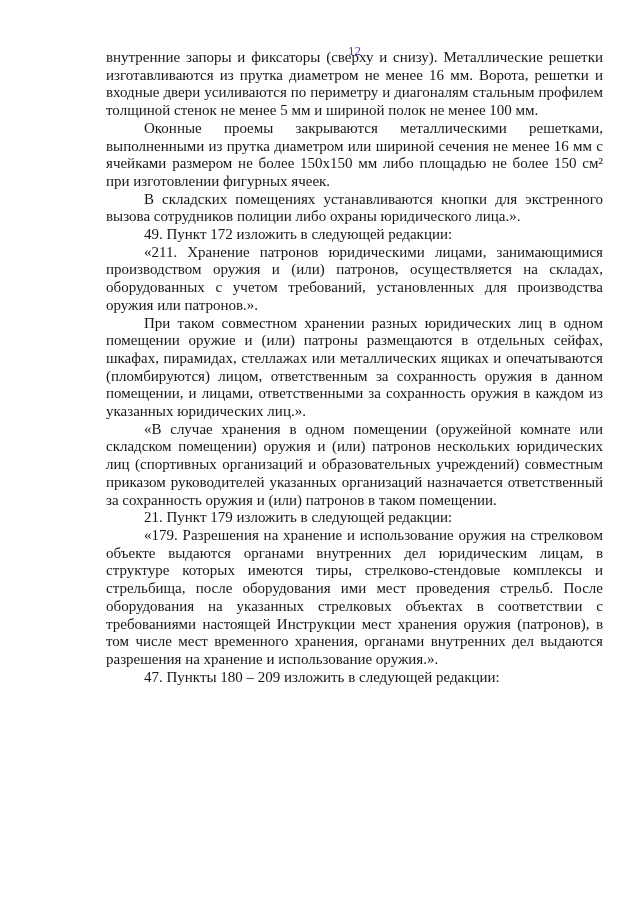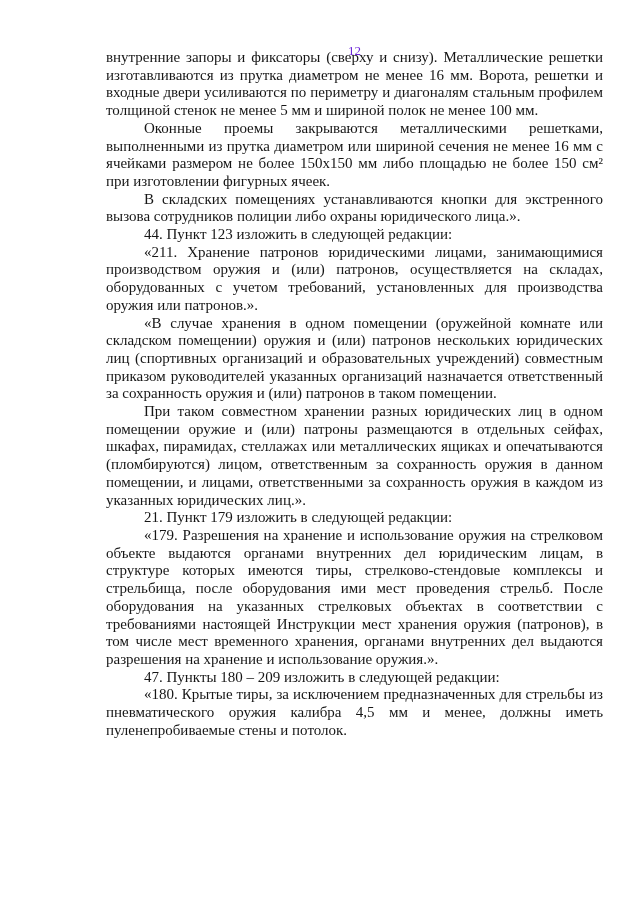--- a/index.html
+++ b/index.html
@@ -47,22 +47,21 @@
 </style>
 </head>
 <body>
 
 <div class="page">
   <div class="page-number">12</div>
   <div class="document-body">
       <p class="para">внутренние запоры и фиксаторы (сверху и снизу). Металлические решетки изготавливаются из прутка диаметром не менее 16 мм. Ворота, решетки и входные двери усиливаются по периметру и диагоналям стальным профилем толщиной стенок не менее 5 мм и шириной полок не менее 100 мм.</p>
       <p class="para indent">Оконные проемы закрываются металлическими решетками, выполненными из прутка диаметром или шириной сечения не менее 16 мм с ячейками размером не более 150x150 мм либо площадью не более 150 см² при изготовлении фигурных ячеек.</p>
       <p class="para indent">В складских помещениях устанавливаются кнопки для экстренного вызова сотрудников полиции либо охраны юридического лица.».</p>
-      <p class="para indent">44. Пункт 123 изложить в следующей редакции:</p>
+      <p class="para indent">49. Пункт 172 изложить в следующей редакции:</p>
       <p class="para indent">«211. Хранение патронов юридическими лицами, занимающимися производством оружия и (или) патронов, осуществляется на складах, оборудованных с учетом требований, установленных для производства оружия или патронов.».</p>
+      <p class="para indent">При таком совместном хранении разных юридических лиц в одном помещении оружие и (или) патроны размещаются в отдельных сейфах, шкафах, пирамидах, стеллажах или металлических ящиках и опечатываются (пломбируются) лицом, ответственным за сохранность оружия в данном помещении, и лицами, ответственными за сохранность оружия в каждом из указанных юридических лиц.».</p>
       <p class="para indent">«В случае хранения в одном помещении (оружейной комнате или складском помещении) оружия и (или) патронов нескольких юридических лиц (спортивных организаций и образовательных учреждений) совместным приказом руководителей указанных организаций назначается ответственный за сохранность оружия и (или) патронов в таком помещении.</p>
-      <p class="para indent">При таком совместном хранении разных юридических лиц в одном помещении оружие и (или) патроны размещаются в отдельных сейфах, шкафах, пирамидах, стеллажах или металлических ящиках и опечатываются (пломбируются) лицом, ответственным за сохранность оружия в данном помещении, и лицами, ответственными за сохранность оружия в каждом из указанных юридических лиц.».</p>
       <p class="para indent">21. Пункт 179 изложить в следующей редакции:</p>
       <p class="para indent">«179. Разрешения на хранение и использование оружия на стрелковом объекте выдаются органами внутренних дел юридическим лицам, в структуре которых имеются тиры, стрелково-стендовые комплексы и стрельбища, после оборудования ими мест проведения стрельб. После оборудования на указанных стрелковых объектах в соответствии с требованиями настоящей Инструкции мест хранения оружия (патронов), в том числе мест временного хранения, органами внутренних дел выдаются разрешения на хранение и использование оружия.».</p>
       <p class="para indent">47. Пункты 180 – 209 изложить в следующей редакции:</p>
-      <p class="para indent">«180. Крытые тиры, за исключением предназначенных для стрельбы из пневматического оружия калибра 4,5 мм и менее, должны иметь пуленепробиваемые стены и потолок.</p>
     </div>
 </div>
 
 </body></html>

